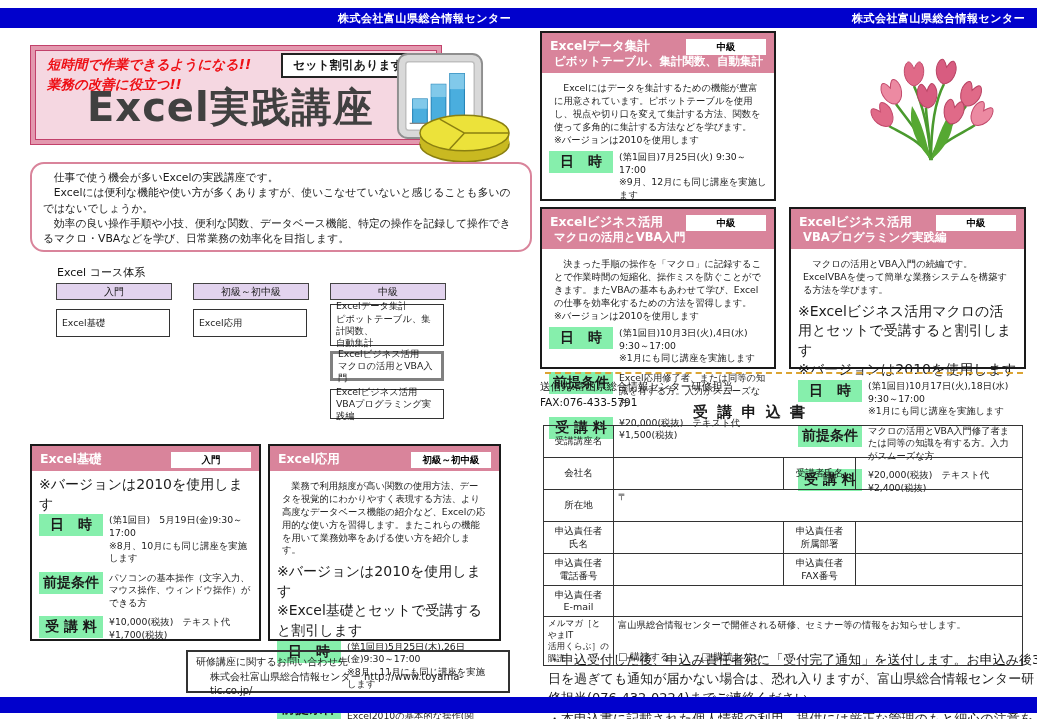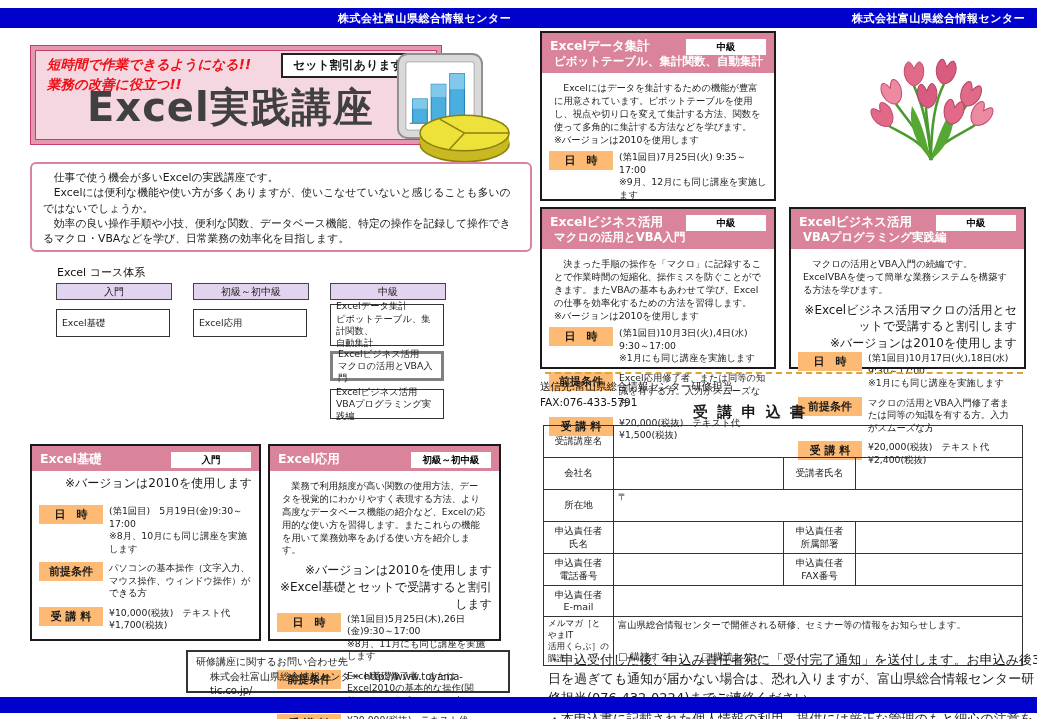--- a/index.html
+++ b/index.html
@@ -15,21 +15,21 @@
   .company-right{left:852px;}
   
   .banner{position:absolute;left:30px;top:45px;width:410px;height:98px;background:#F5D7E1;
           border:1px solid #C2416B;box-shadow:inset 0 0 0 4px #E398AE,inset 0 0 0 5px #C2416B;}
   .tagline{position:absolute;left:16px;top:9px;color:#EE1016;font-weight:bold;font-style:italic;font-size:13.5px;line-height:1.45;}
   .set-badge{position:absolute;left:250px;top:7px;background:#fff;border:2px solid #222;font-weight:bold;font-size:12px;padding:2px 10px;white-space:nowrap;}
   .main-title{position:absolute;left:56px;top:34px;font-size:40px;font-weight:900;color:#404040;letter-spacing:1px;white-space:nowrap;}
   .chart-icon-wrap{position:absolute;left:396px;top:52px;width:88px;height:88px;}
   .coin-icon-wrap{position:absolute;left:418px;top:110px;width:94px;height:56px;}
   
-  .intro-box{position:absolute;left:30px;top:162px;width:476px;height:74px;border:2px solid #D9849B;border-radius:6px;padding:6px 11px;font-size:10.8px;line-height:1.42;box-sizing:content-box;}
+  .intro-box{position:absolute;left:30px;top:162px;width:476px;height:74px;border:2px solid #D9849B;border-radius:14px;padding:6px 11px;font-size:10.8px;line-height:1.42;box-sizing:content-box;}
   .intro-box p{margin:0;text-indent:1em;}
   
   .cm-title{position:absolute;left:57px;top:265px;font-size:11px;color:#111;}
   .lvl{position:absolute;top:283px;width:114px;height:15px;background:#E2D3EE;border:1px solid #444;font-size:10px;text-align:center;line-height:15px;}
   .cm-item{position:absolute;width:114px;background:#fff;border:1px solid #333;font-size:9.3px;line-height:1.32;padding:2px 5px;white-space:pre-line;box-sizing:border-box;display:flex;align-items:center;}
   .cm-b1{left:56px;top:309px;height:28px;}
   .cm-b2{left:193px;top:309px;height:28px;}
   .cm-b3{left:330px;top:304px;height:42px;}
   .cm-b4{left:330px;top:351px;height:30px;border:3px solid #808080;}
   .cm-b5{left:330px;top:389px;height:30px;}
@@ -38,23 +38,23 @@
   .c0{left:30px;top:444px;width:231px;height:197px;}
   .c1{left:268px;top:444px;width:233px;height:197px;}
   .c2{left:540px;top:31px;width:236px;height:170px;}
   .c3{left:540px;top:207px;width:236px;height:162px;}
   .c4{left:789px;top:207px;width:237px;height:162px;}
   .chead{background:#D9849B;color:#fff;font-weight:bold;font-size:12.5px;line-height:1.3;padding:5px 8px 4px;position:relative;flex:none;}
   .chead .sub{display:block;font-size:11.5px;padding-left:4px;}
   .chip{position:absolute;right:8px;top:6px;background:#fff;color:#000;font-weight:bold;font-size:9.5px;width:80px;text-align:center;padding:2px 0;}
   .cbody{padding:4px 7px 0;font-size:9.3px;line-height:1.38;flex:1;}
   .cbody .desc{margin:5px;text-indent:1em;}
-  .cnote{font-size:12px;display:block;line-height:1.4;text-align:right;}
+  .cnote{font-size:14px;display:block;line-height:1.4;}
   .crow{display:flex;align-items:flex-start;padding:0 7px;margin-bottom:7px;flex:none;}
-  .flabel{background:#fdba74;font-weight:bold;font-size:11px;padding:2px 4px;width:56px;text-align:center;white-space:nowrap;flex:none;}
+  .flabel{background:#86efac;font-weight:bold;font-size:14px;padding:2px 4px;width:56px;text-align:center;white-space:nowrap;flex:none;}
   .fval{font-size:9.3px;padding-left:6px;line-height:1.35;}
   
   .contact-box{position:absolute;left:186px;top:650px;width:324px;height:43px;border:2px solid #333;font-size:10px;line-height:1.45;padding:3px 8px;box-sizing:border-box;}
   .contact-box .ind{padding-left:14px;}
   .contact-box a{color:#1a1a1a;text-decoration:none;}
   
   .cut-line{position:absolute;left:545px;top:372px;width:478px;height:0;border-top:2px dashed #DBA433;}
   .sendto{position:absolute;left:540px;top:379px;font-size:10.5px;line-height:1.5;color:#111;}
   .form-title{position:absolute;left:509px;top:403px;width:482px;text-align:center;font-size:15px;font-weight:bold;letter-spacing:2px;}
   table.appform{position:absolute;left:543px;top:425px;width:479px;border-collapse:collapse;table-layout:fixed;padding-left:16px;}
@@ -221,21 +221,21 @@
       <span>Excelデータ集計</span>
       <span class="chip">中級</span>
       <span class="sub">ピボットテーブル、集計関数、自動集計</span>
     </div>
     <div class="cbody">
       <p class="desc">Excelにはデータを集計するための機能が豊富に用意されています。ピボットテーブルを使用し、視点や切り口を変えて集計する方法、関数を使って多角的に集計する方法などを学びます。　※バージョンは2010を使用します</p>
     </div>
     <div class="crow">
       <span class="flabel">日　時</span>
       <span class="fval">
-        <span>(第1回目)7月25日(火) 9:35～17:00</span><br>
+        <span>(第1回目)7月25日(火) 9:30～17:00</span><br>
         <span>※9月、12月にも同じ講座を実施します</span>
       </span>
     </div>
     <div class="crow">
       <span class="flabel">前提条件</span>
       <span class="fval">Excel応用修了者または同等の知識を有する方</span>
     </div>
     <div class="crow">
       <span class="flabel">受 講 料</span>
       <span class="fval">¥10,000(税抜)　テキスト代　¥1,880(税抜)</span>

